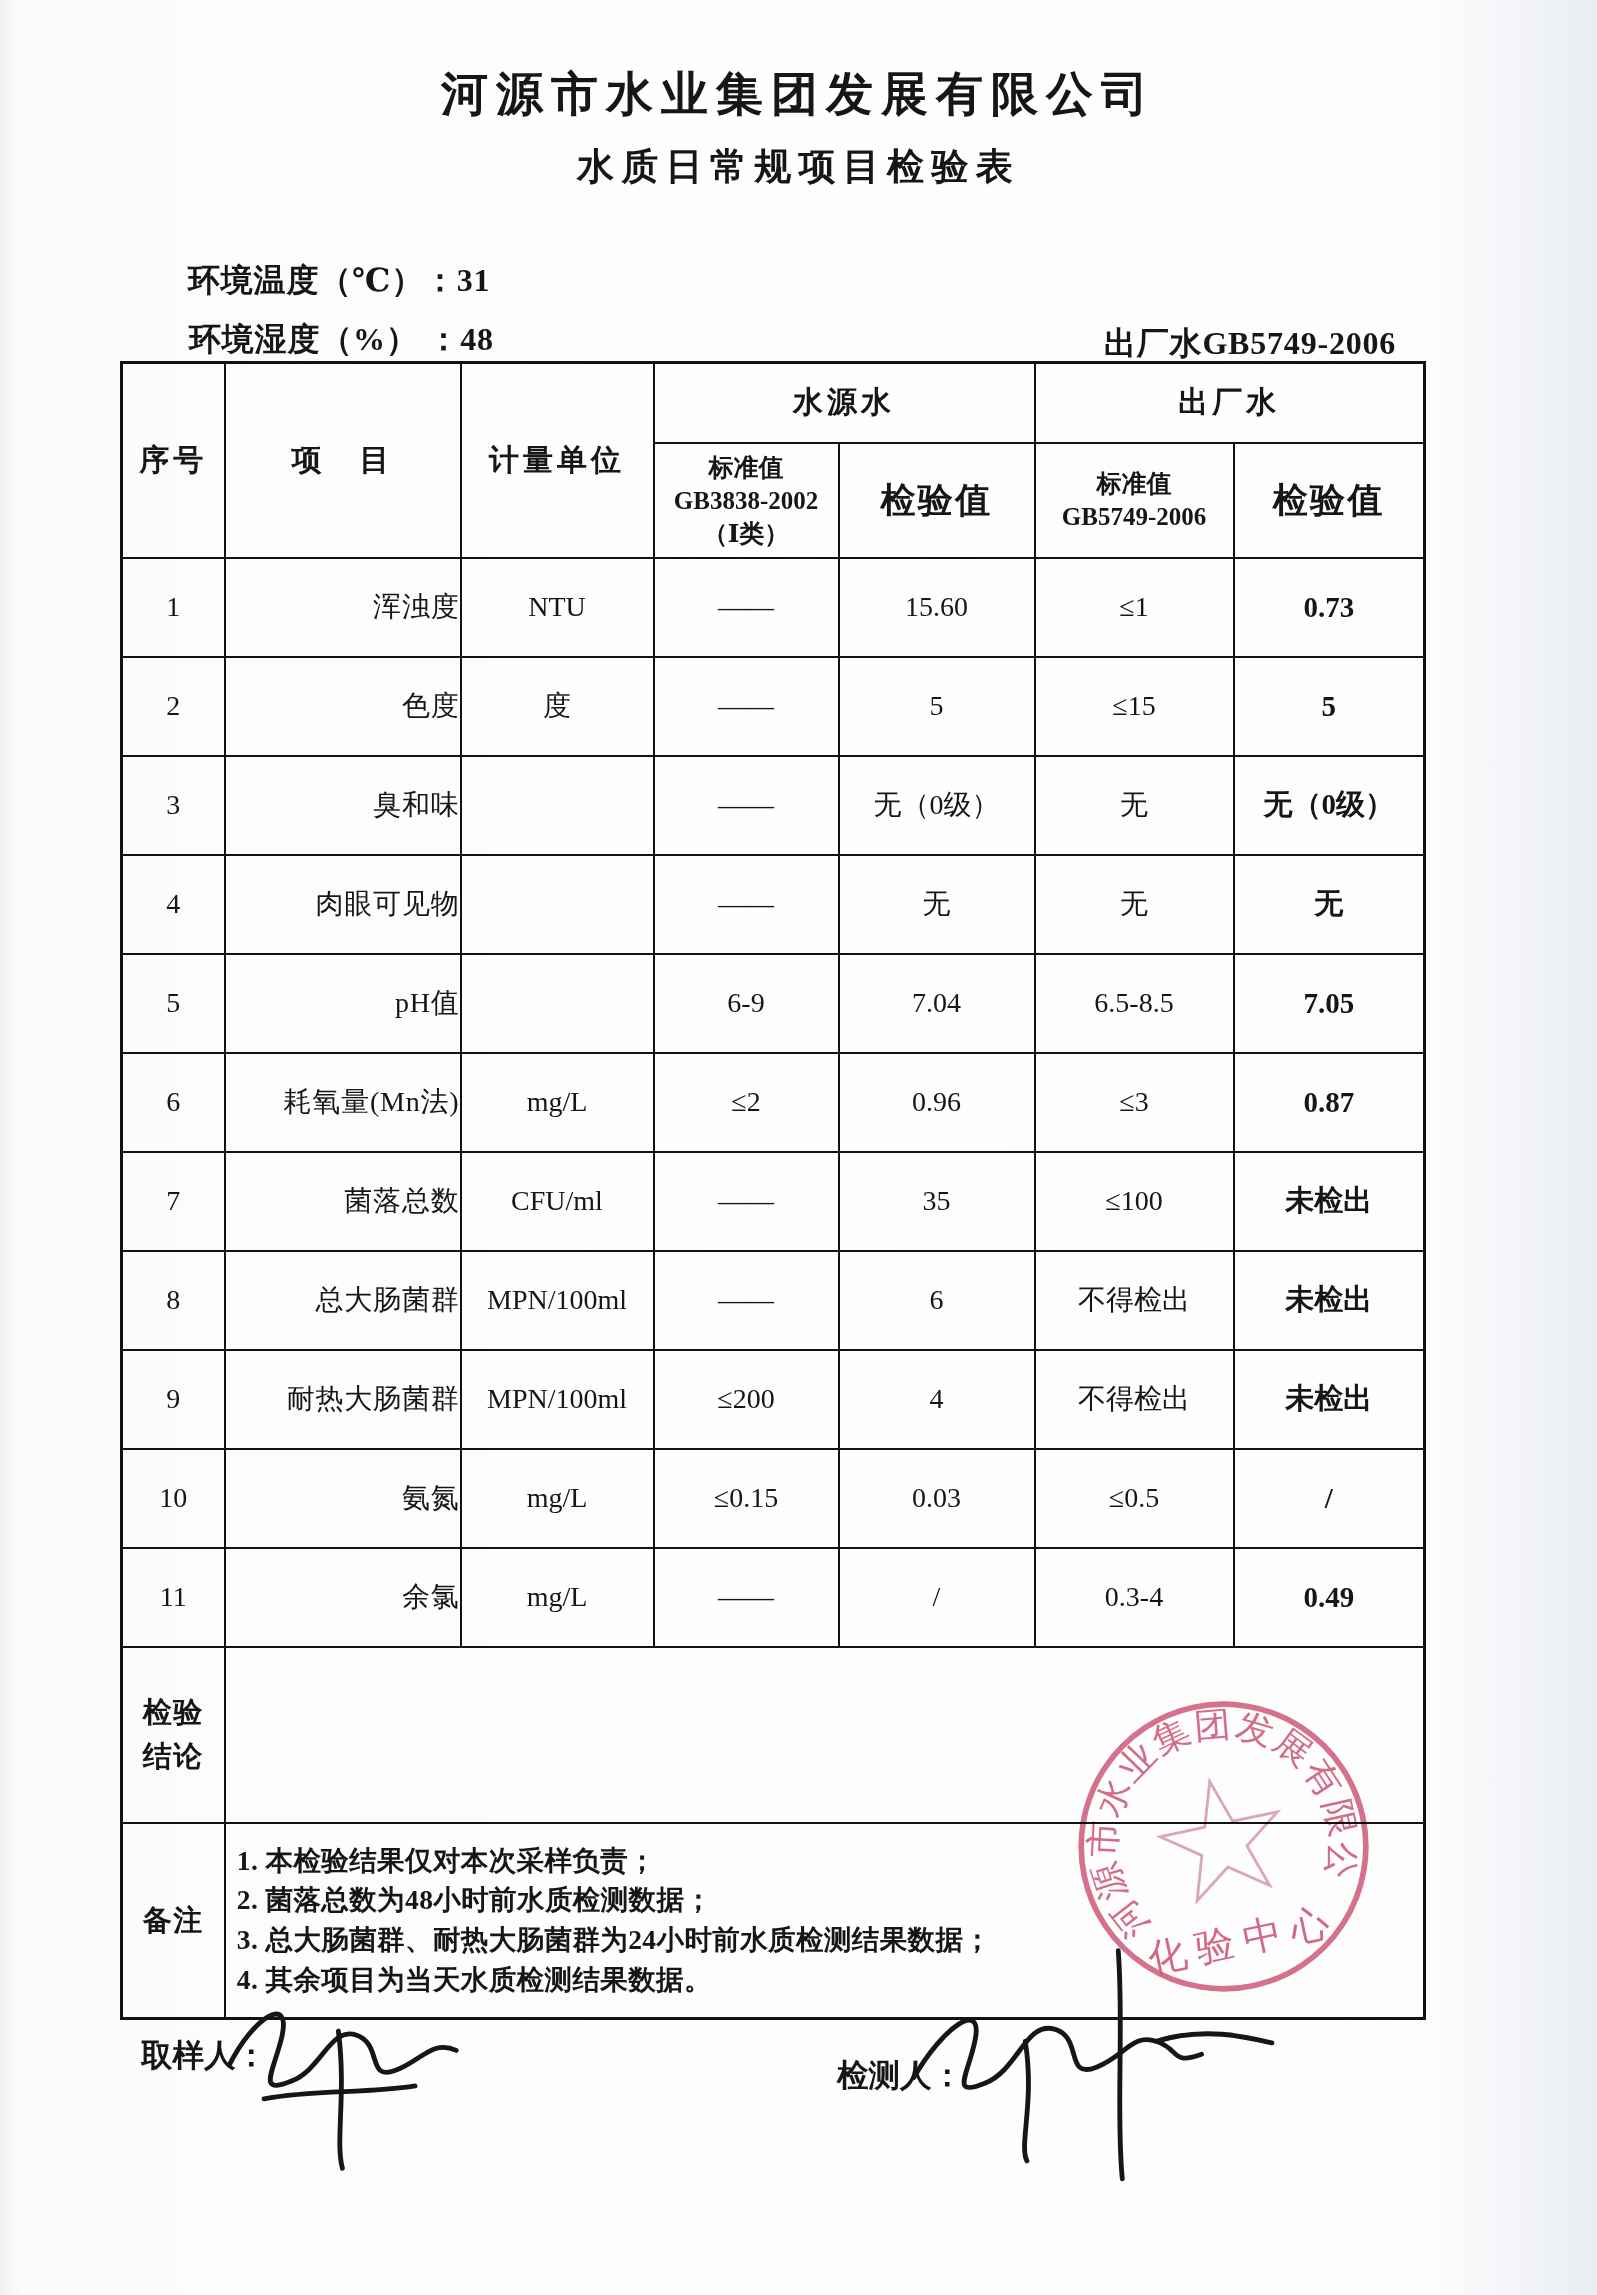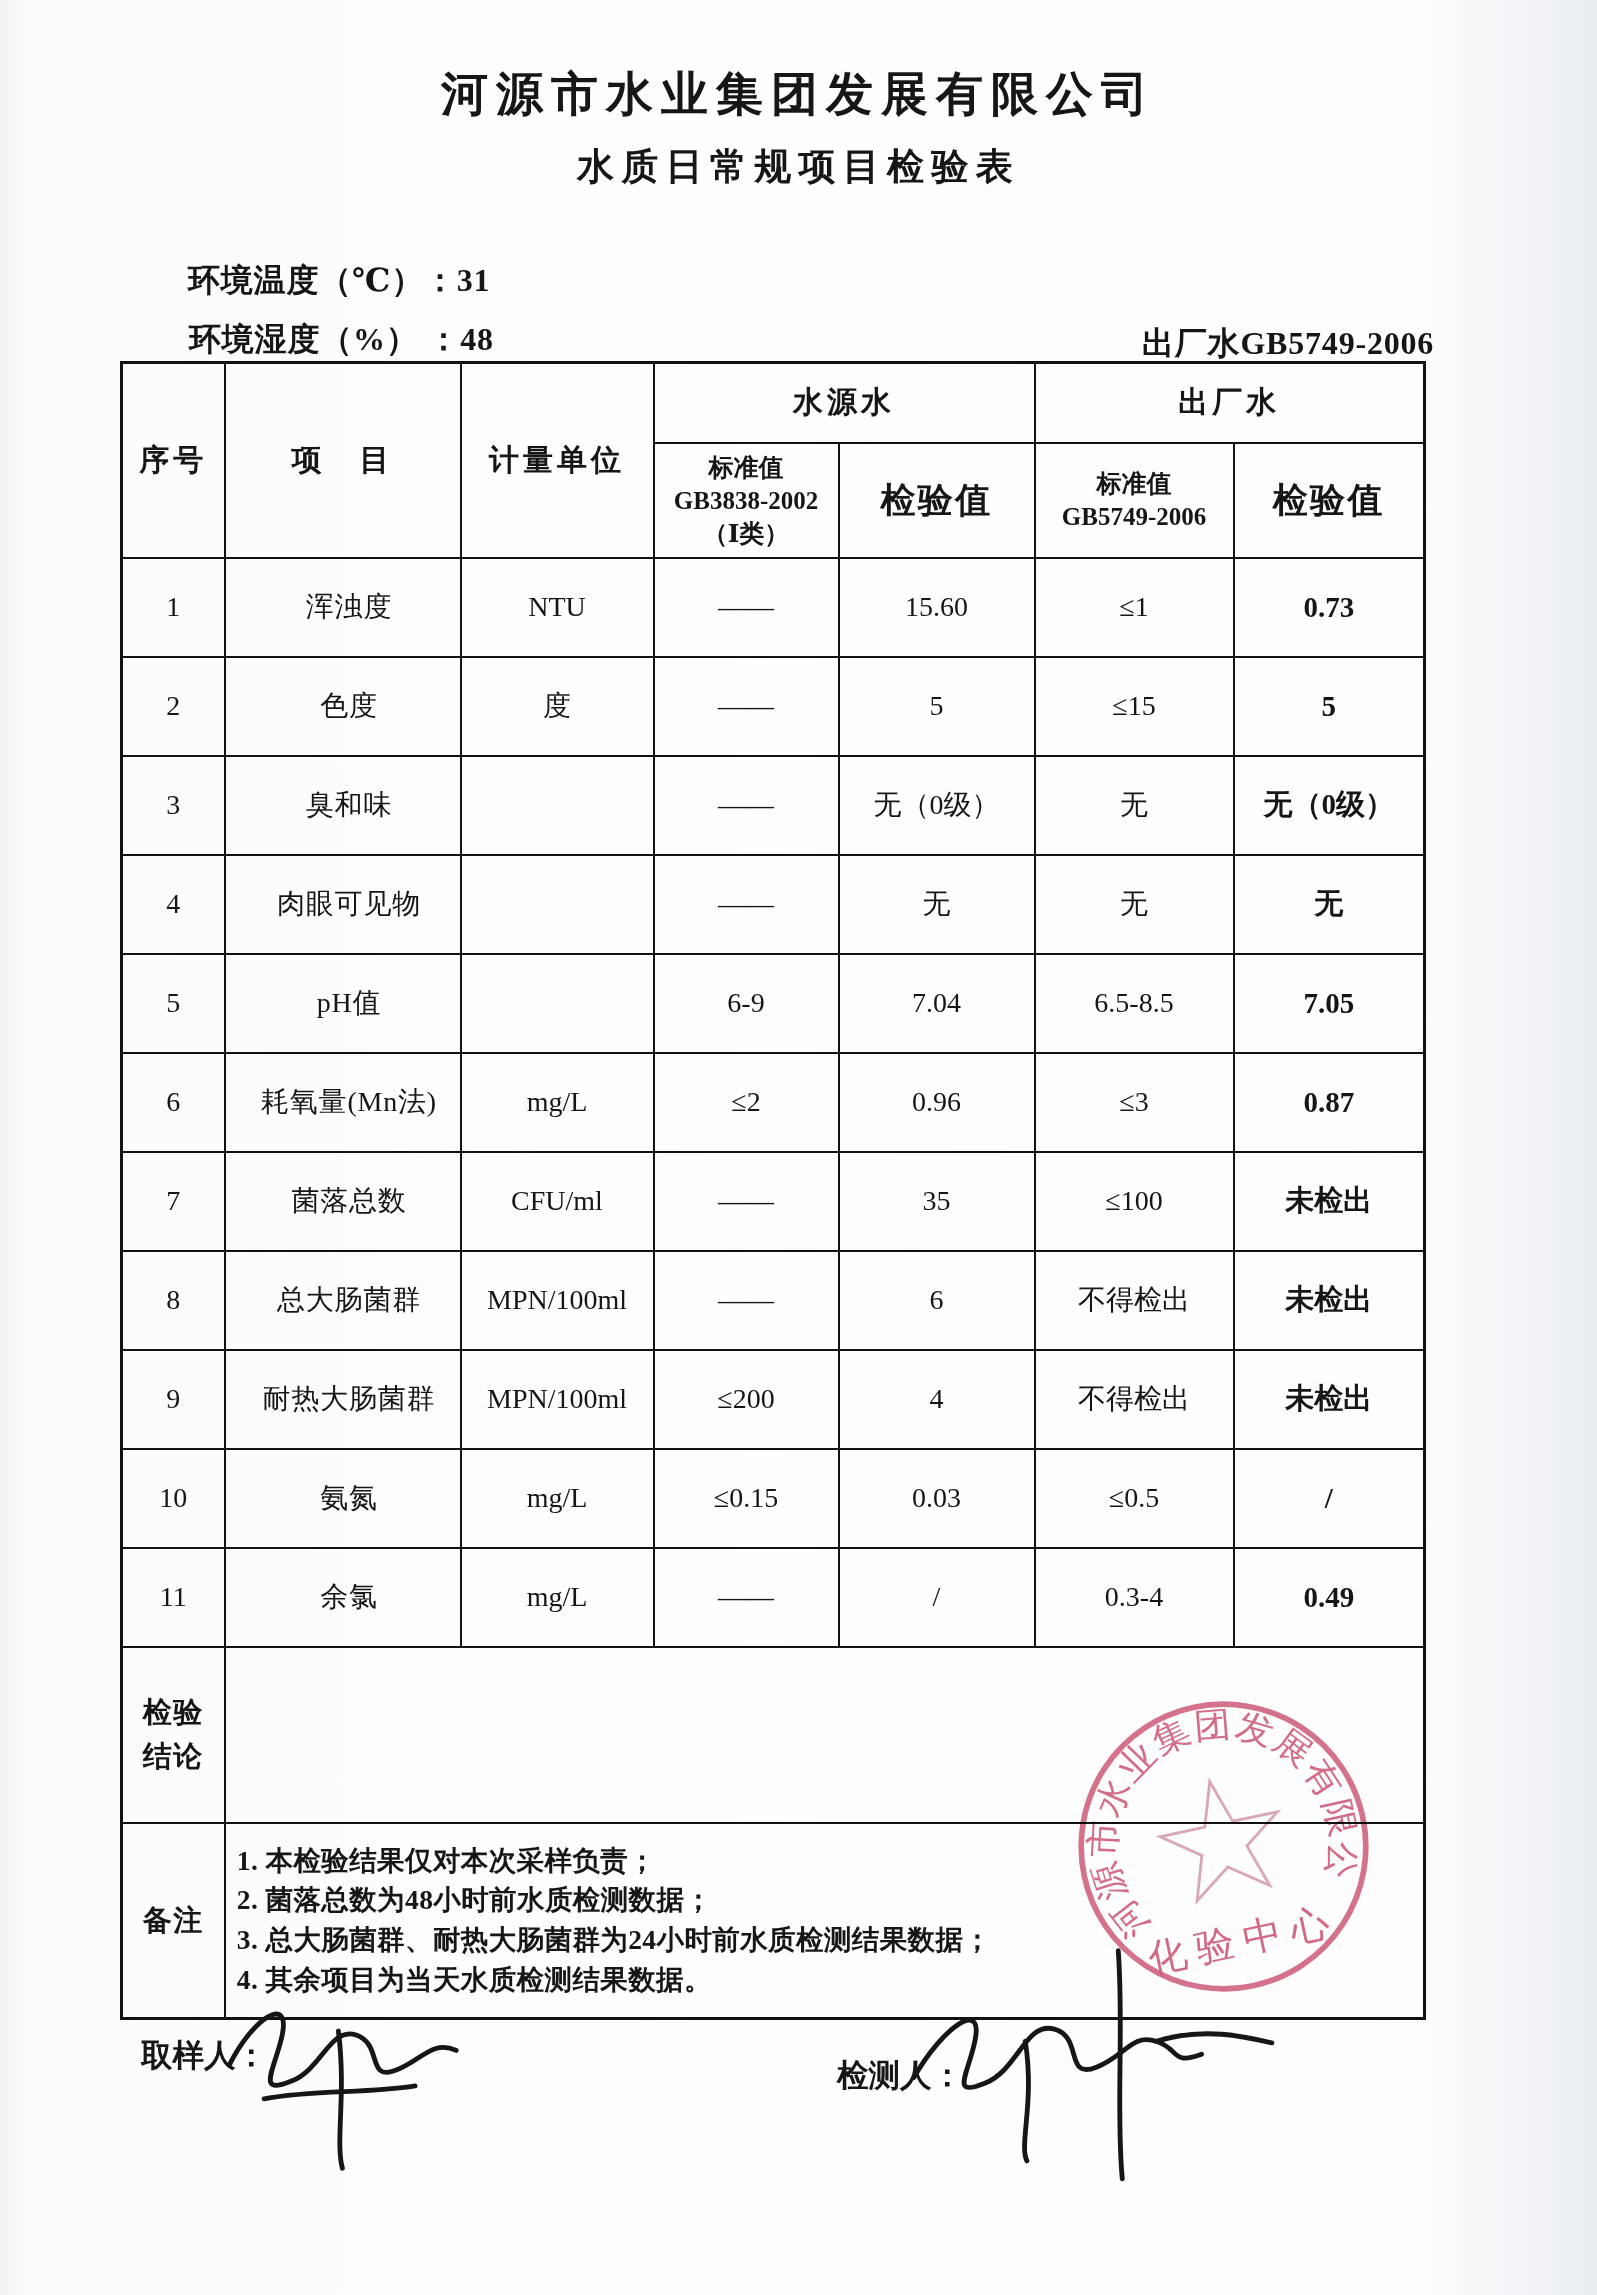--- a/index.html
+++ b/index.html
@@ -21,41 +21,41 @@
   .doc-title {
     position:absolute; top:142px; left:0; width:100%; margin:0;
     text-align:center; font-size:37px; font-weight:700; letter-spacing:7.3px;
   }
   .info { position:absolute; font-size:32px; font-weight:600; letter-spacing:0.8px; white-space:nowrap; }
   .info .v { font-weight:700; }
   #line1  { top:199px; left:178px; }
   #line2l { top:259px; left:188px; }
   #line2r { top:257px; left:878px; }
   #line3l { top:318px; left:189px; }
-  #line3r { top:322px; left:1142px; }
+  #line3r { top:322px; left:1104px; }
   
   table.inspection {
     position:absolute; left:120px; top:361px; width:1303px;
     border-collapse:collapse; table-layout:fixed;
     font-size:28px; z-index:1; background:transparent;
   }
   table.inspection, table.inspection th, table.inspection td {
     border:2.4px solid #121212;
   }
   table.inspection { border-width:3.2px; }
   th, td { text-align:center; vertical-align:middle; padding:0; font-weight:400; }
   thead tr.h1 { height:80px; }
   thead tr.h2 { height:115px; }
   thead th { font-weight:600;margin-top:36px; }
   tr.h1 th { font-size:30px; letter-spacing:4px; }
   th.std { white-space:pre-line; font-size:25px; line-height:1.32; letter-spacing:0; font-weight:600; }
   th.val-h { font-size:35px; letter-spacing:2.4px; }
   th.val-h.bold { font-weight:700; }
   tbody tr { height:99px; }
-  td.c-item { text-align:center; padding-left:13px; letter-spacing:0.8px; }
+  td.c-item { text-align:right; padding-left:13px; letter-spacing:0.8px; }
   td.c-bold { font-weight:700; font-size:29px; }
   tr.conclusion-row { height:176px; }
   td.row-label { font-weight:600; font-size:29px; letter-spacing:1.6px; white-space:pre-line; line-height:1.5; }
   tr.notes-row { height:196px; }
   td.notes-cell { text-align:left; padding:6.5px 11.3px 6.5px 11.3px; }
   .note-line { font-size:27.5px; font-weight:600; line-height:1.45; letter-spacing:0.4px; white-space:nowrap; }
   
   .stamp {
     position:absolute; left:1065px; top:1688px; width:317px; height:317px;
     z-index:2; mix-blend-mode:multiply; opacity:0.9;

